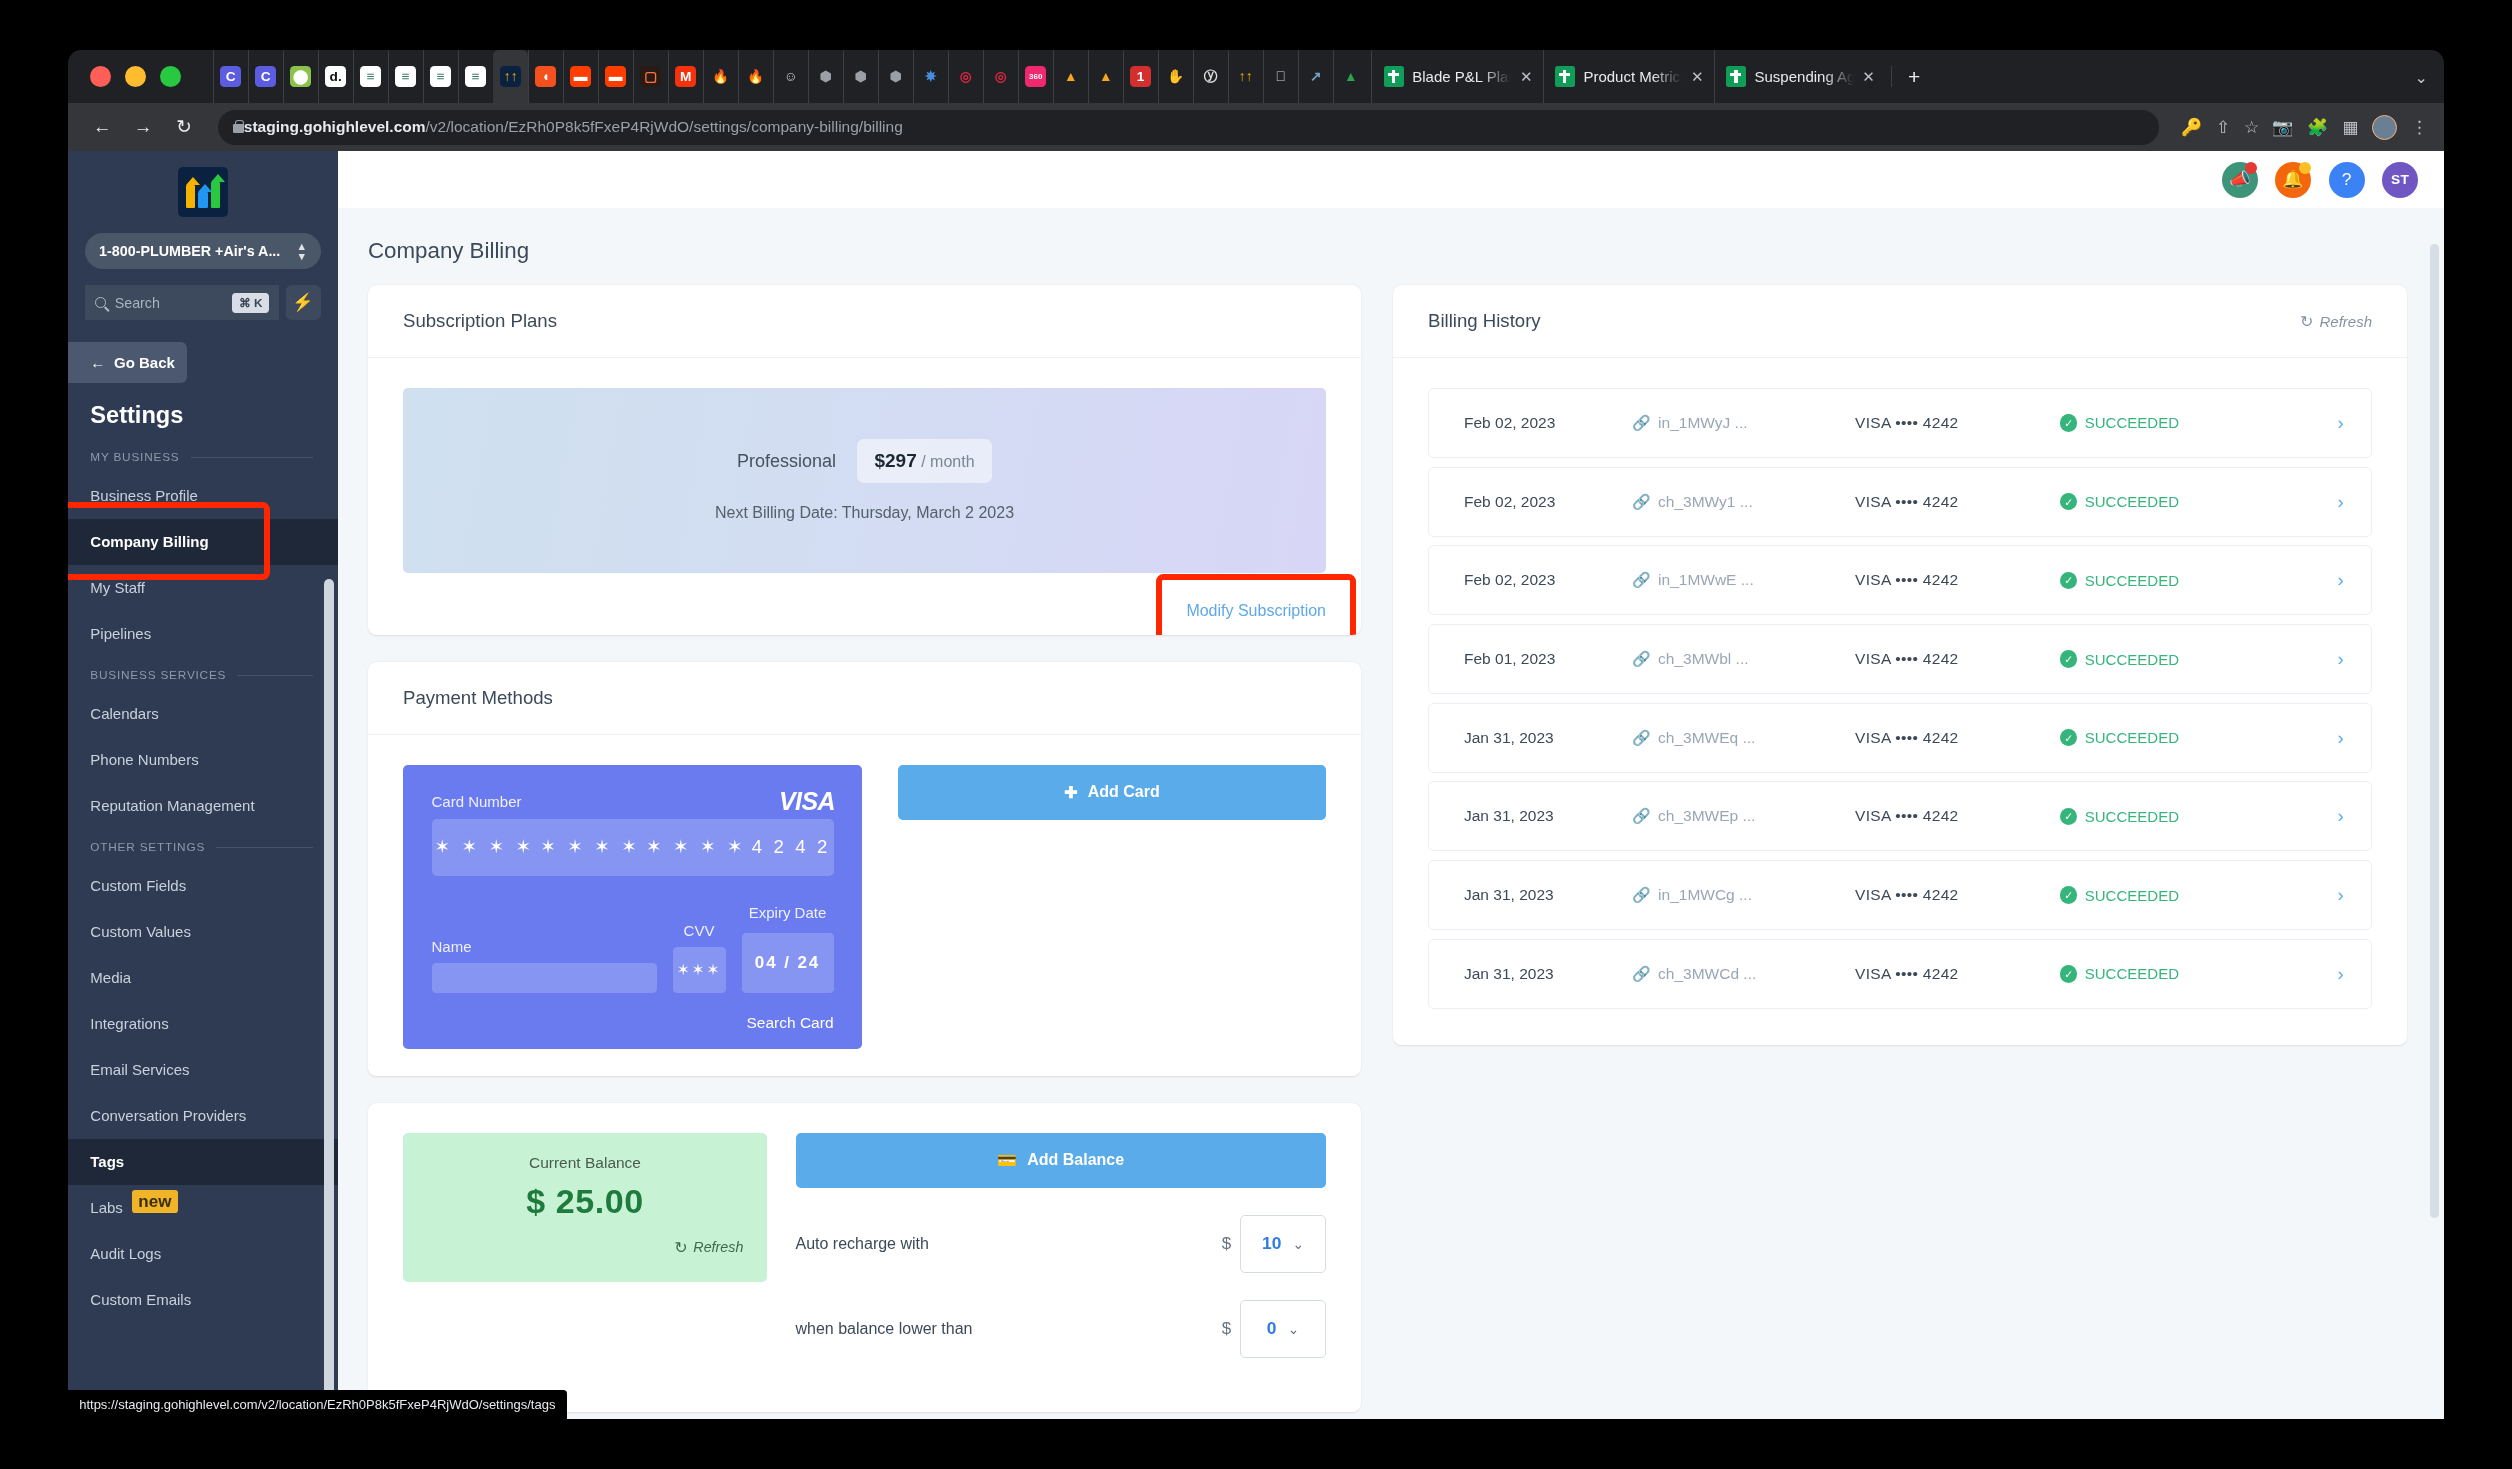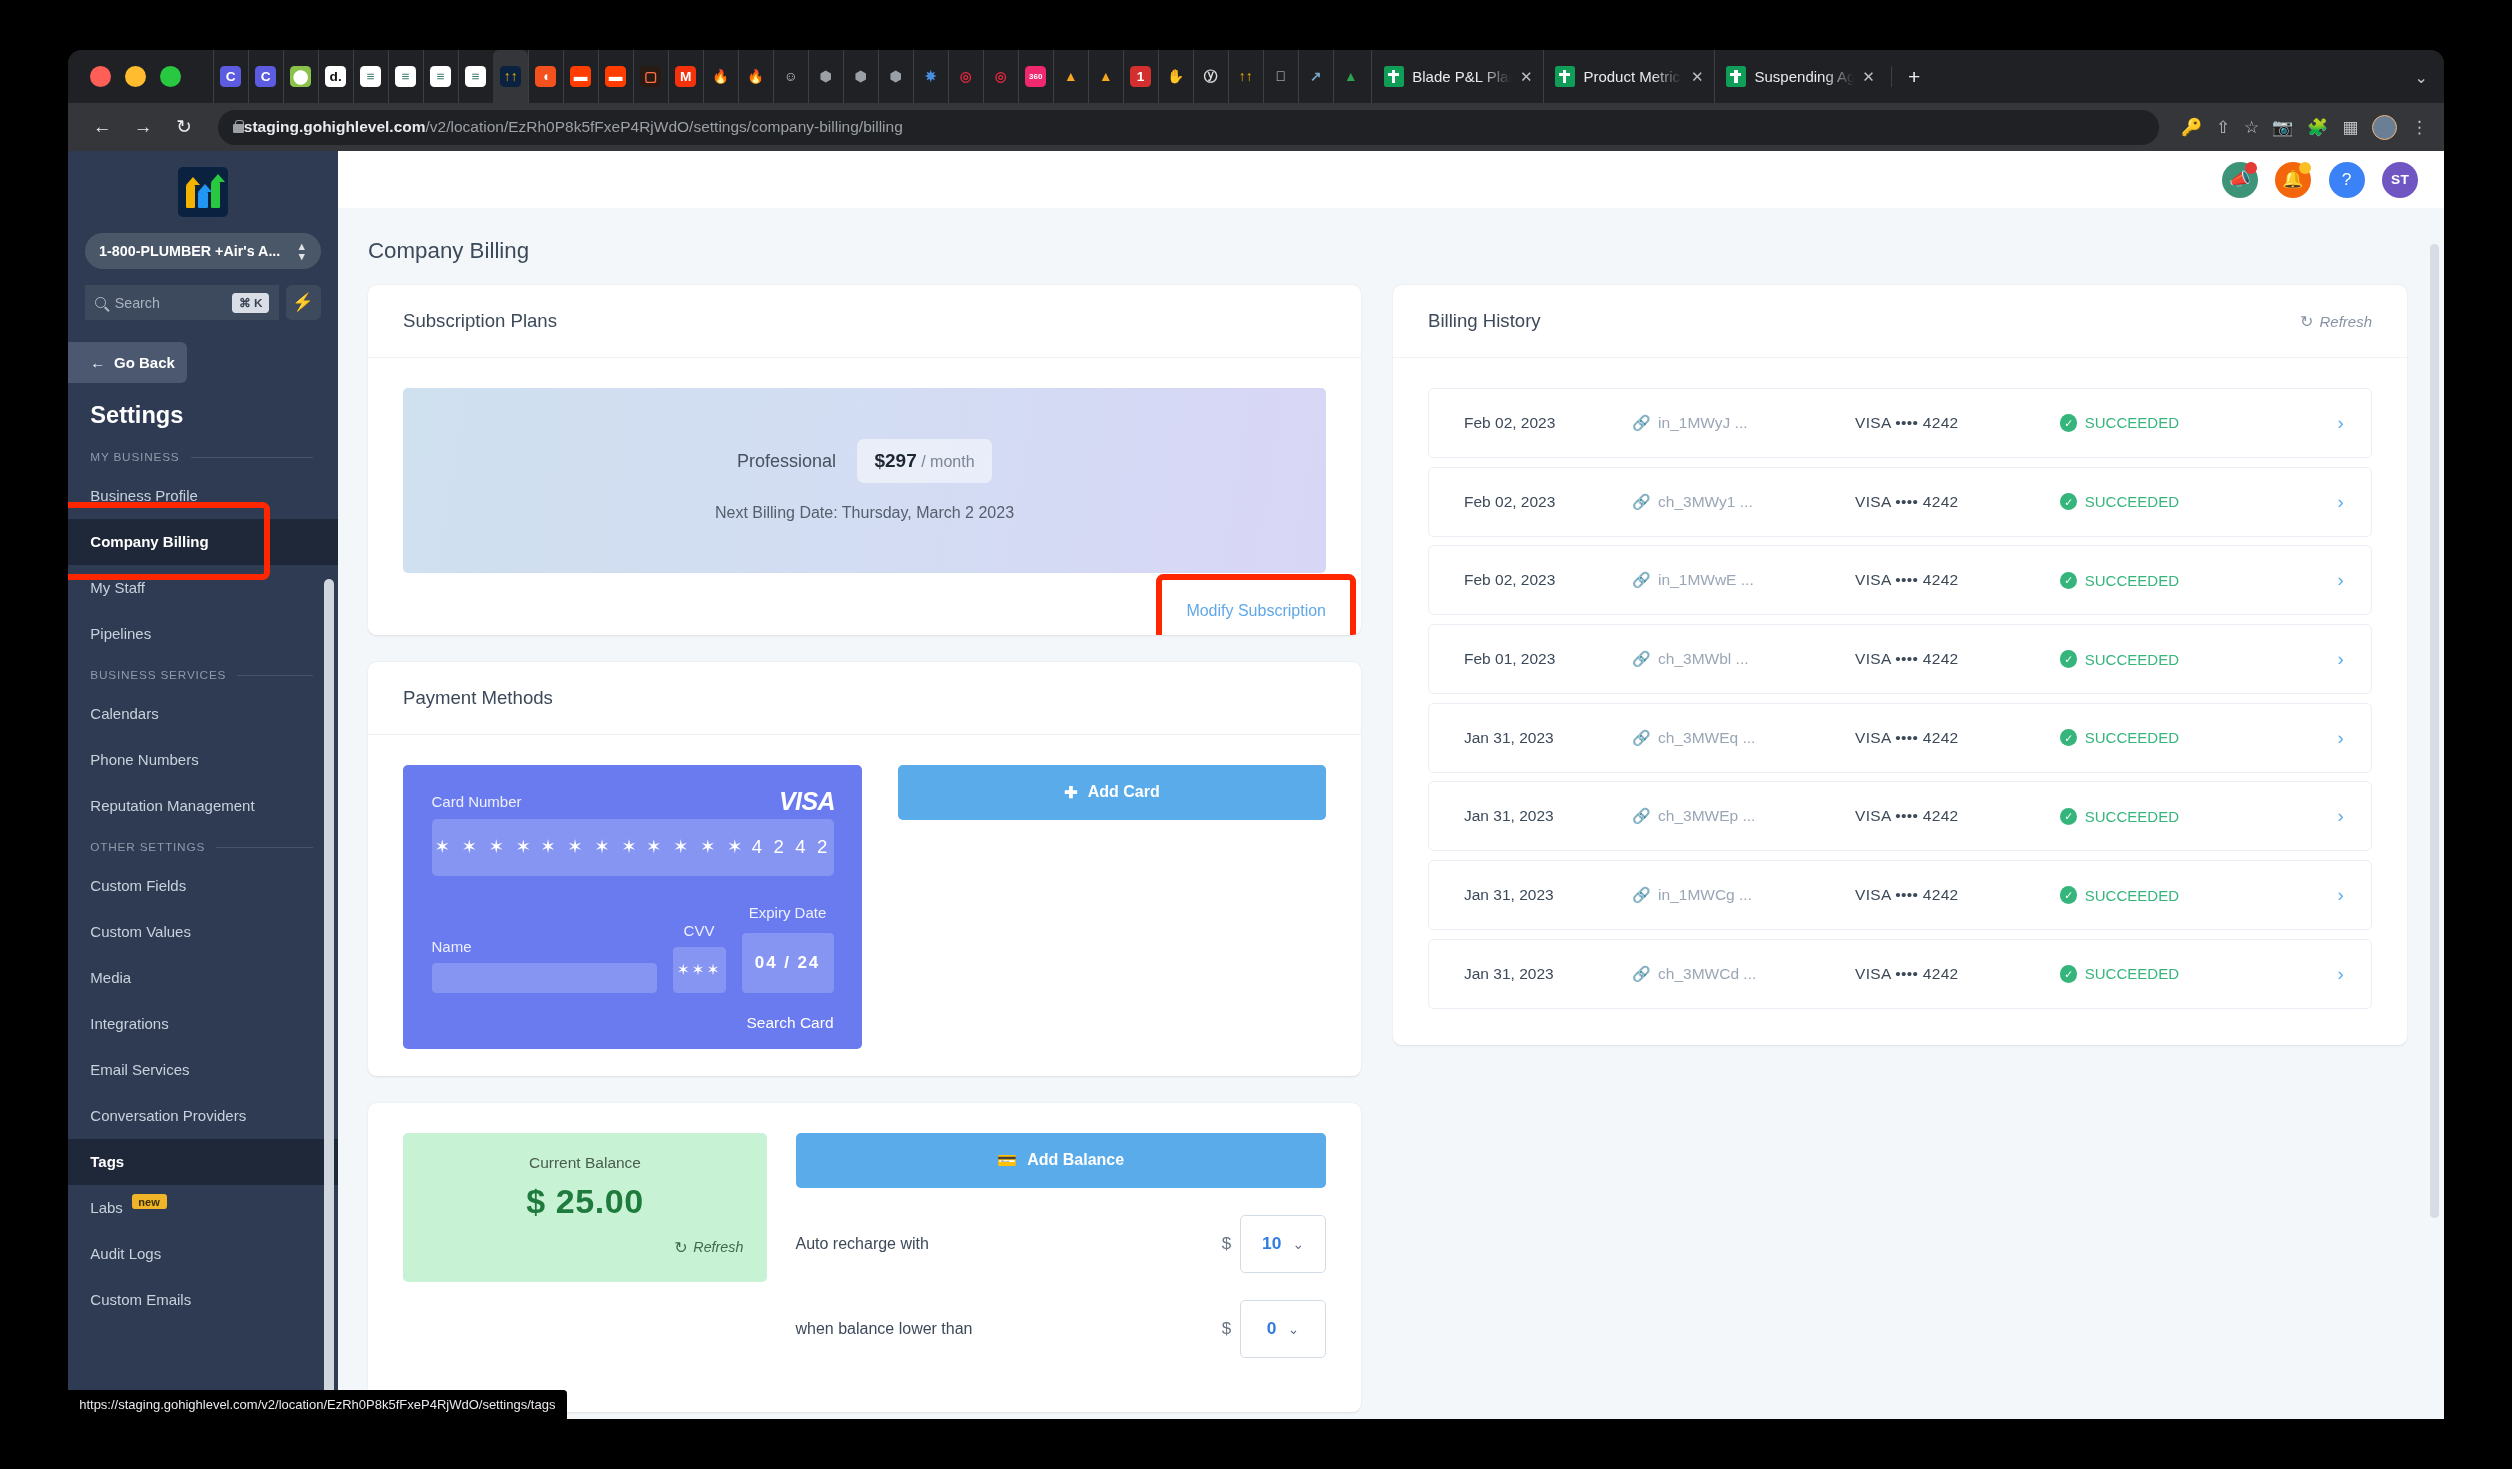--- a/index.html
+++ b/index.html
@@ -233,21 +233,21 @@
   .nav-item {
     height: 46px;
     display: flex; align-items: center; gap: 8.7px;
     padding-left: 22.3px;
     font-size: 15px; color: #c9d1dc;
     white-space: nowrap;
   }
   .nav-item.active { background: #1f2838; color: #ffffff; font-weight: 600; }
   .badge-new {
     background: #f0b429; color: #3b2f06;
-    font-size: 11px; font-weight: 700;
+    font-size: 17px; font-weight: 700;
     padding: 1.9px 6.8px; border-radius: 3.1px;
     position: relative; top: -6.2px;
   }
   #sidebar-scrollbar {
     position: absolute; right: 3.7px; top: 428px;
     width: 10px; height: 881px;
     background: #cfd6de; border-radius: 5px;
   }
 
   

